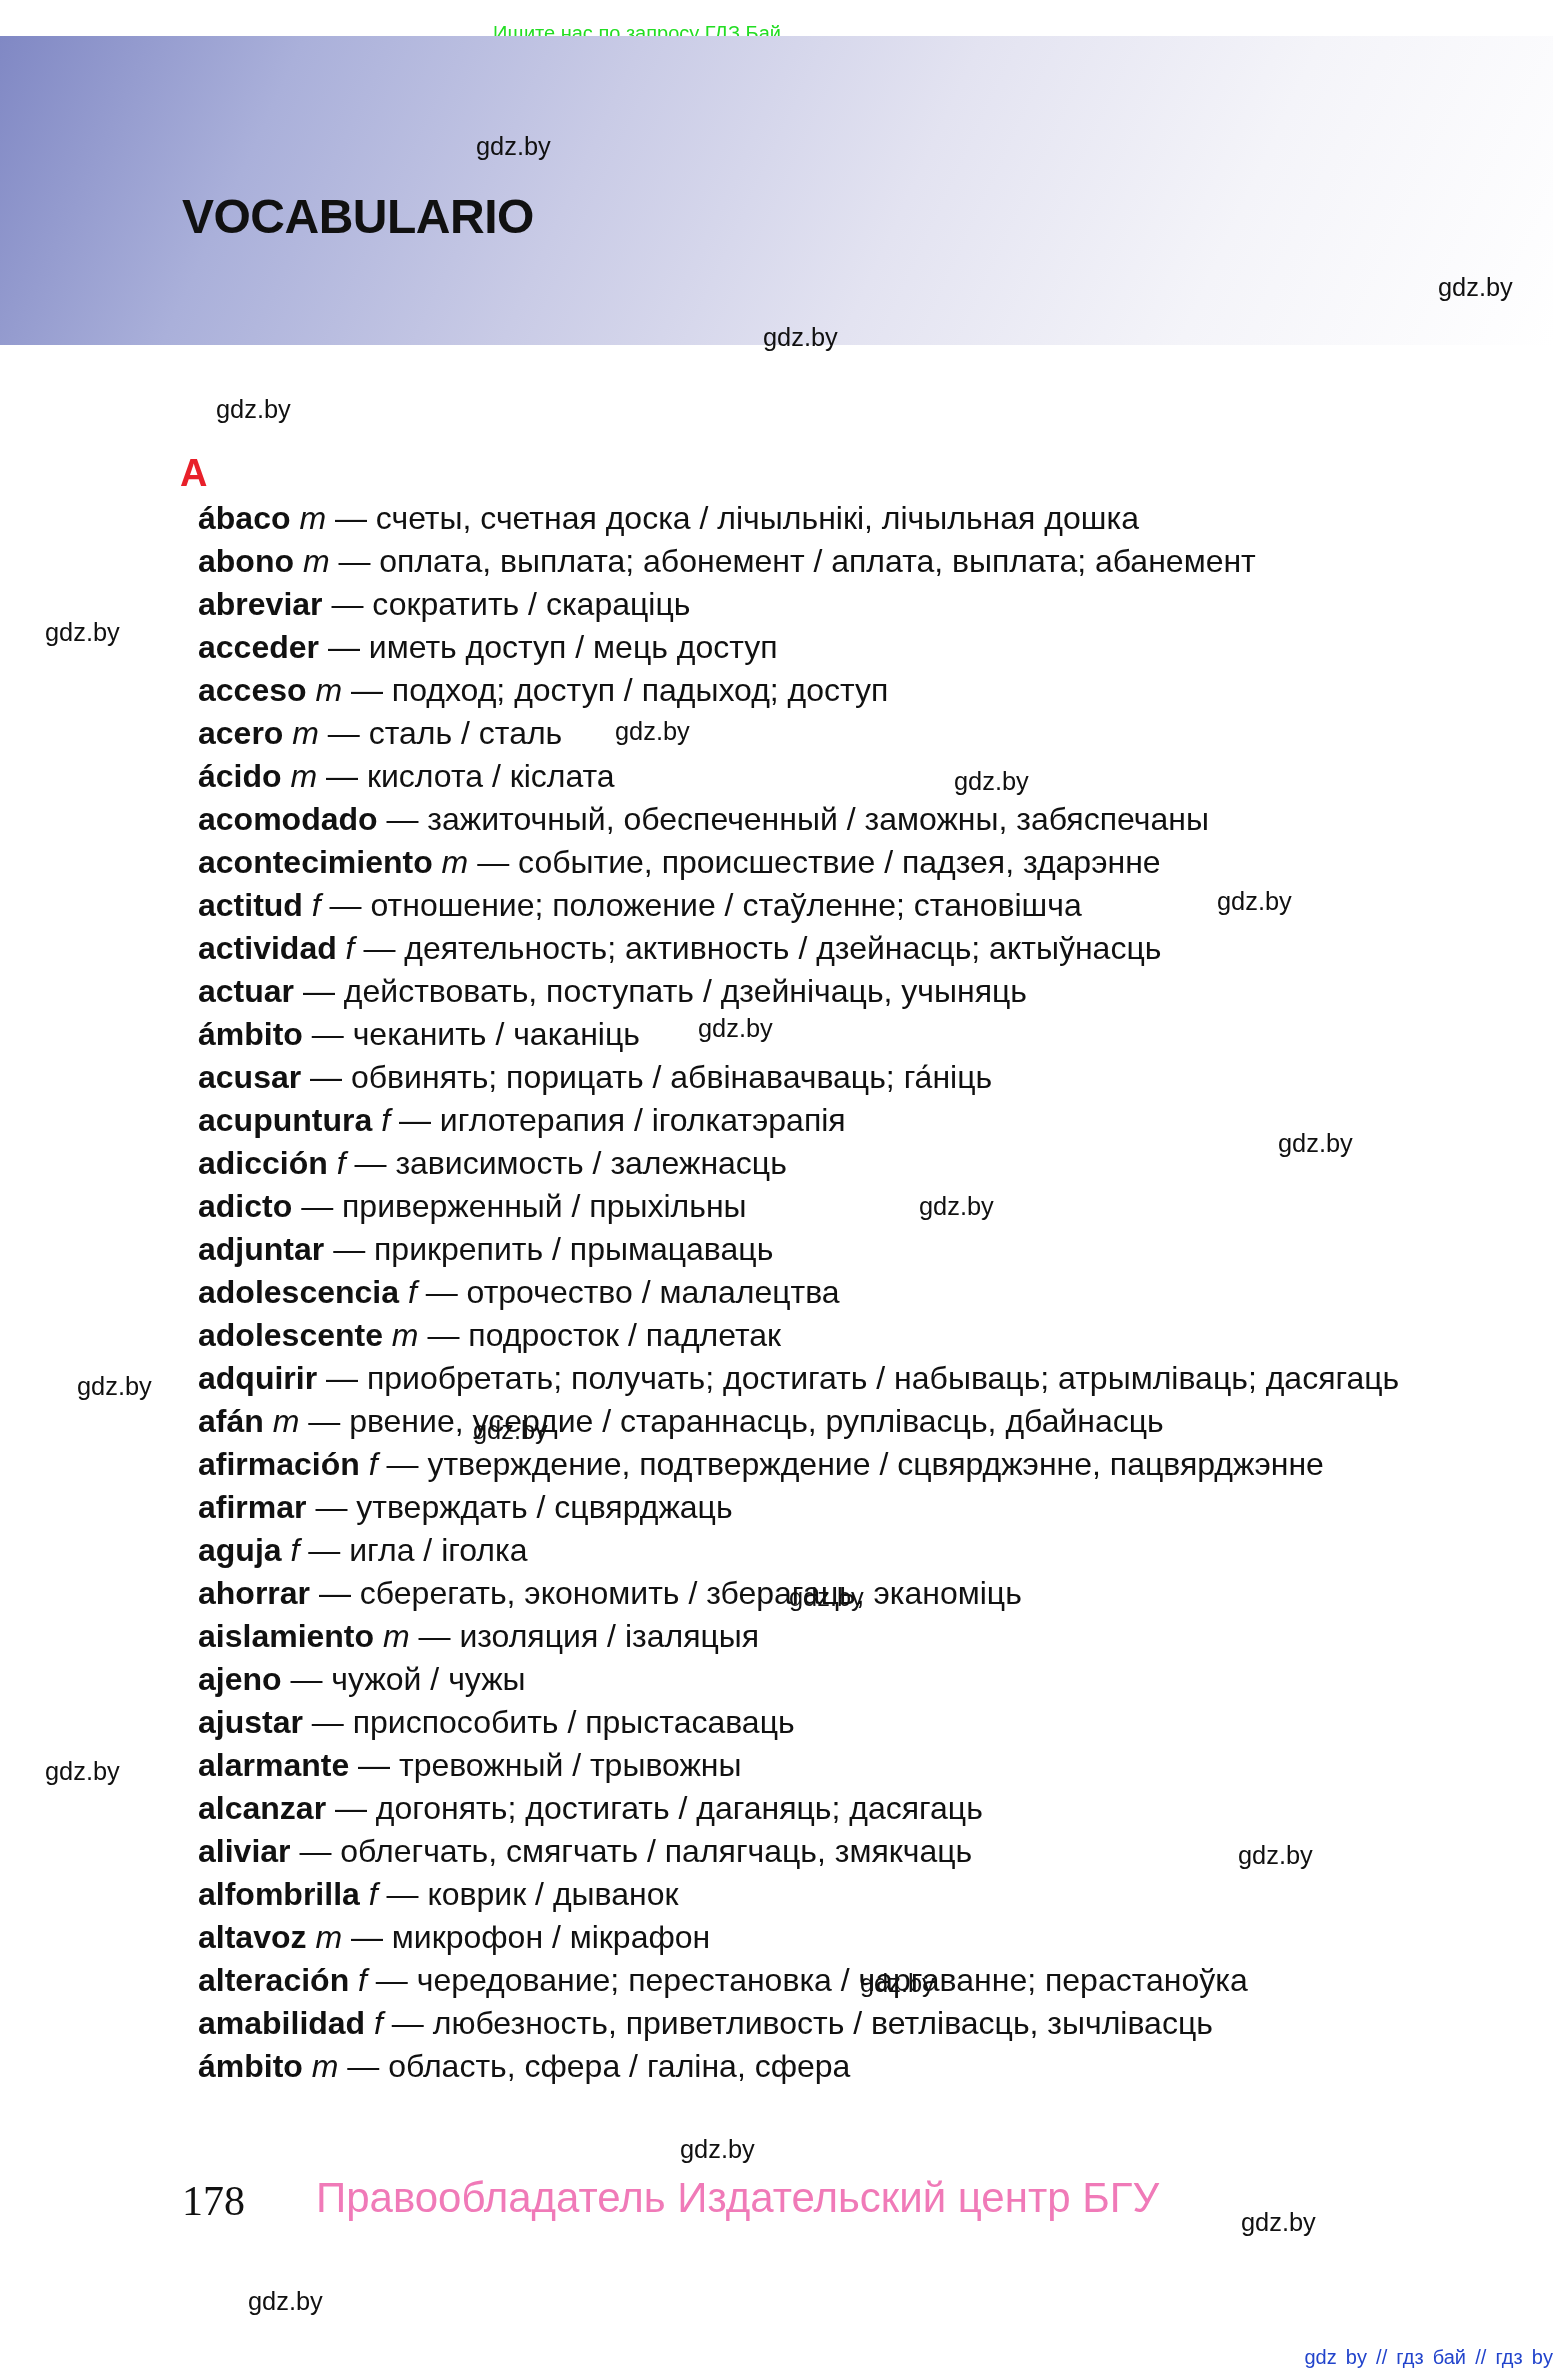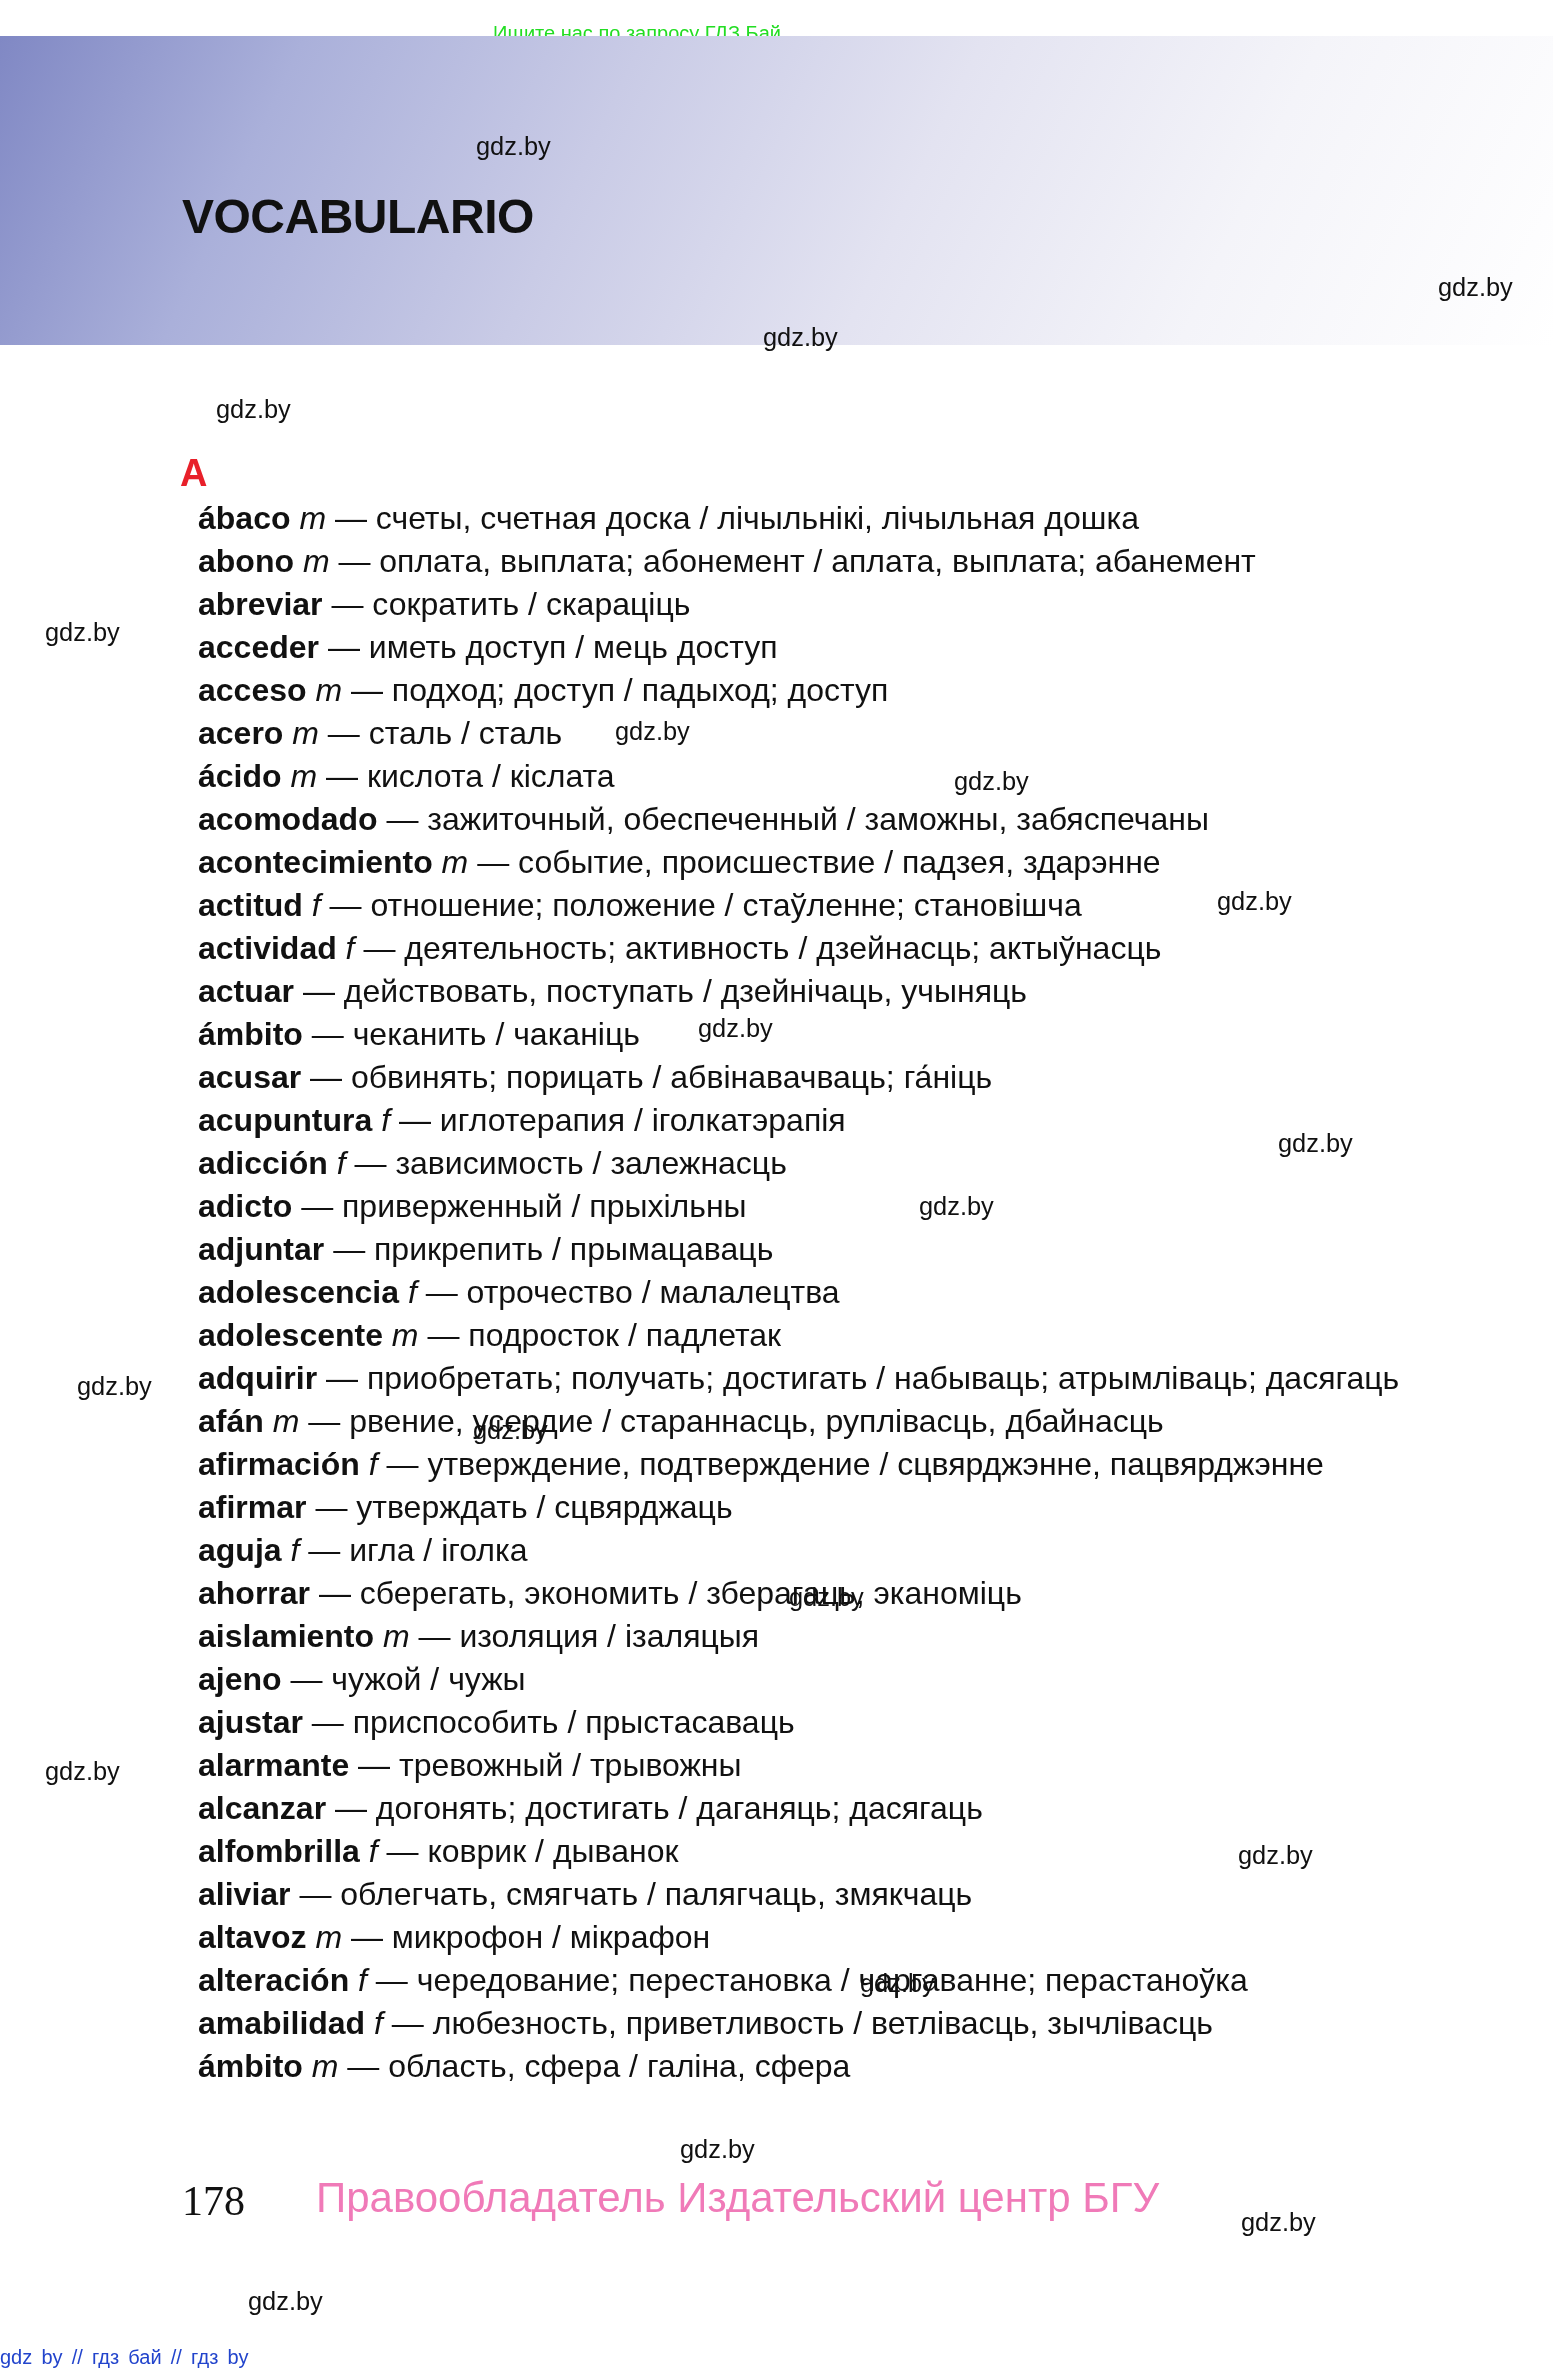--- a/index.html
+++ b/index.html
@@ -15,21 +15,21 @@
                     color:#e8202a; line-height:51px; }
   .entries { position:absolute; left:182px; top:497px; width:1269px;margin-left:16px; }
   .entry { font-size:32px; line-height:43px; white-space:nowrap; }
   .entry.wrap { white-space:normal; width:1215px; }
   .entry .hw { font-weight:bold; }
   .entry .gender { font-style:italic; }
   .wm { position:absolute; font-size:25.4px; color:#111; line-height:31px; }
   .page-num { position:absolute; left:182px; top:2176px; font-family:"Liberation Serif", serif;
               font-size:42px; line-height:51px; color:#111; }
   .rights { position:absolute; left:316px; top:2172px; font-size:42px; line-height:51px; color:#f07ab8; }
-  .footer-links { position:absolute; top:2344px; left:0; width:1553px; text-align:left;
+  .footer-links { position:absolute; top:2344px; left:0; width:1553px; text-align:right;
                   font-size:20px; color:#2244cc; line-height:27px; word-spacing:3.6px; }
 </style>
 </head>
 <body>
 
 <div class="top-notice">Ищите нас по запросу ГДЗ Бай</div>
 
 <div class="banner"></div>
 <div class="title">VOCABULARIO</div>
 
@@ -60,22 +60,22 @@
     <div class="entry"><span class="hw">afán</span> <span class="gender">m</span><span style="white-space: pre;"> — </span><span>рвение, усердие / стараннасць, руплівасць, дбайнасць</span></div>
     <div class="entry"><span class="hw">afirmación</span> <span class="gender">f</span><span style="white-space: pre;"> — </span><span>утверждение, подтверждение / сцвярджэнне, пацвярджэнне</span></div>
     <div class="entry"><span class="hw">afirmar</span><span style="white-space: pre;"> — </span><span>утверждать / сцвярджаць</span></div>
     <div class="entry"><span class="hw">aguja</span> <span class="gender">f</span><span style="white-space: pre;"> — </span><span>игла / іголка</span></div>
     <div class="entry"><span class="hw">ahorrar</span><span style="white-space: pre;"> — </span><span>сберегать, экономить / зберагаць, эканоміць</span></div>
     <div class="entry"><span class="hw">aislamiento</span> <span class="gender">m</span><span style="white-space: pre;"> — </span><span>изоляция / ізаляцыя</span></div>
     <div class="entry"><span class="hw">ajeno</span><span style="white-space: pre;"> — </span><span>чужой / чужы</span></div>
     <div class="entry"><span class="hw">ajustar</span><span style="white-space: pre;"> — </span><span>приспособить / прыстасаваць</span></div>
     <div class="entry"><span class="hw">alarmante</span><span style="white-space: pre;"> — </span><span>тревожный / трывожны</span></div>
     <div class="entry"><span class="hw">alcanzar</span><span style="white-space: pre;"> — </span><span>догонять; достигать / даганяць; дасягаць</span></div>
+    <div class="entry"><span class="hw">aliviar</span><span style="white-space: pre;"> — </span><span>облегчать, смягчать / палягчаць, змякчаць</span></div>
     <div class="entry"><span class="hw">alfombrilla</span> <span class="gender">f</span><span style="white-space: pre;"> — </span><span>коврик / дыванок</span></div>
-    <div class="entry"><span class="hw">aliviar</span><span style="white-space: pre;"> — </span><span>облегчать, смягчать / палягчаць, змякчаць</span></div>
     <div class="entry"><span class="hw">altavoz</span> <span class="gender">m</span><span style="white-space: pre;"> — </span><span>микрофон / мікрафон</span></div>
     <div class="entry"><span class="hw">alteración</span> <span class="gender">f</span><span style="white-space: pre;"> — </span><span>чередование; перестановка / чаргаванне; перастаноўка</span></div>
     <div class="entry"><span class="hw">amabilidad</span> <span class="gender">f</span><span style="white-space: pre;"> — </span><span>любезность, приветливость / ветлівасць, зычлівасць</span></div>
     <div class="entry"><span class="hw">ámbito</span> <span class="gender">m</span><span style="white-space: pre;"> — </span><span>область, сфера / галіна, сфера</span></div>
   </div>
 
 <div id="watermarks">
     <div class="wm" style="left: 476px; top: 131px;">gdz.by</div>
     <div class="wm" style="left: 1438px; top: 272px;">gdz.by</div>
     <div class="wm" style="left: 763px; top: 322px;">gdz.by</div>

